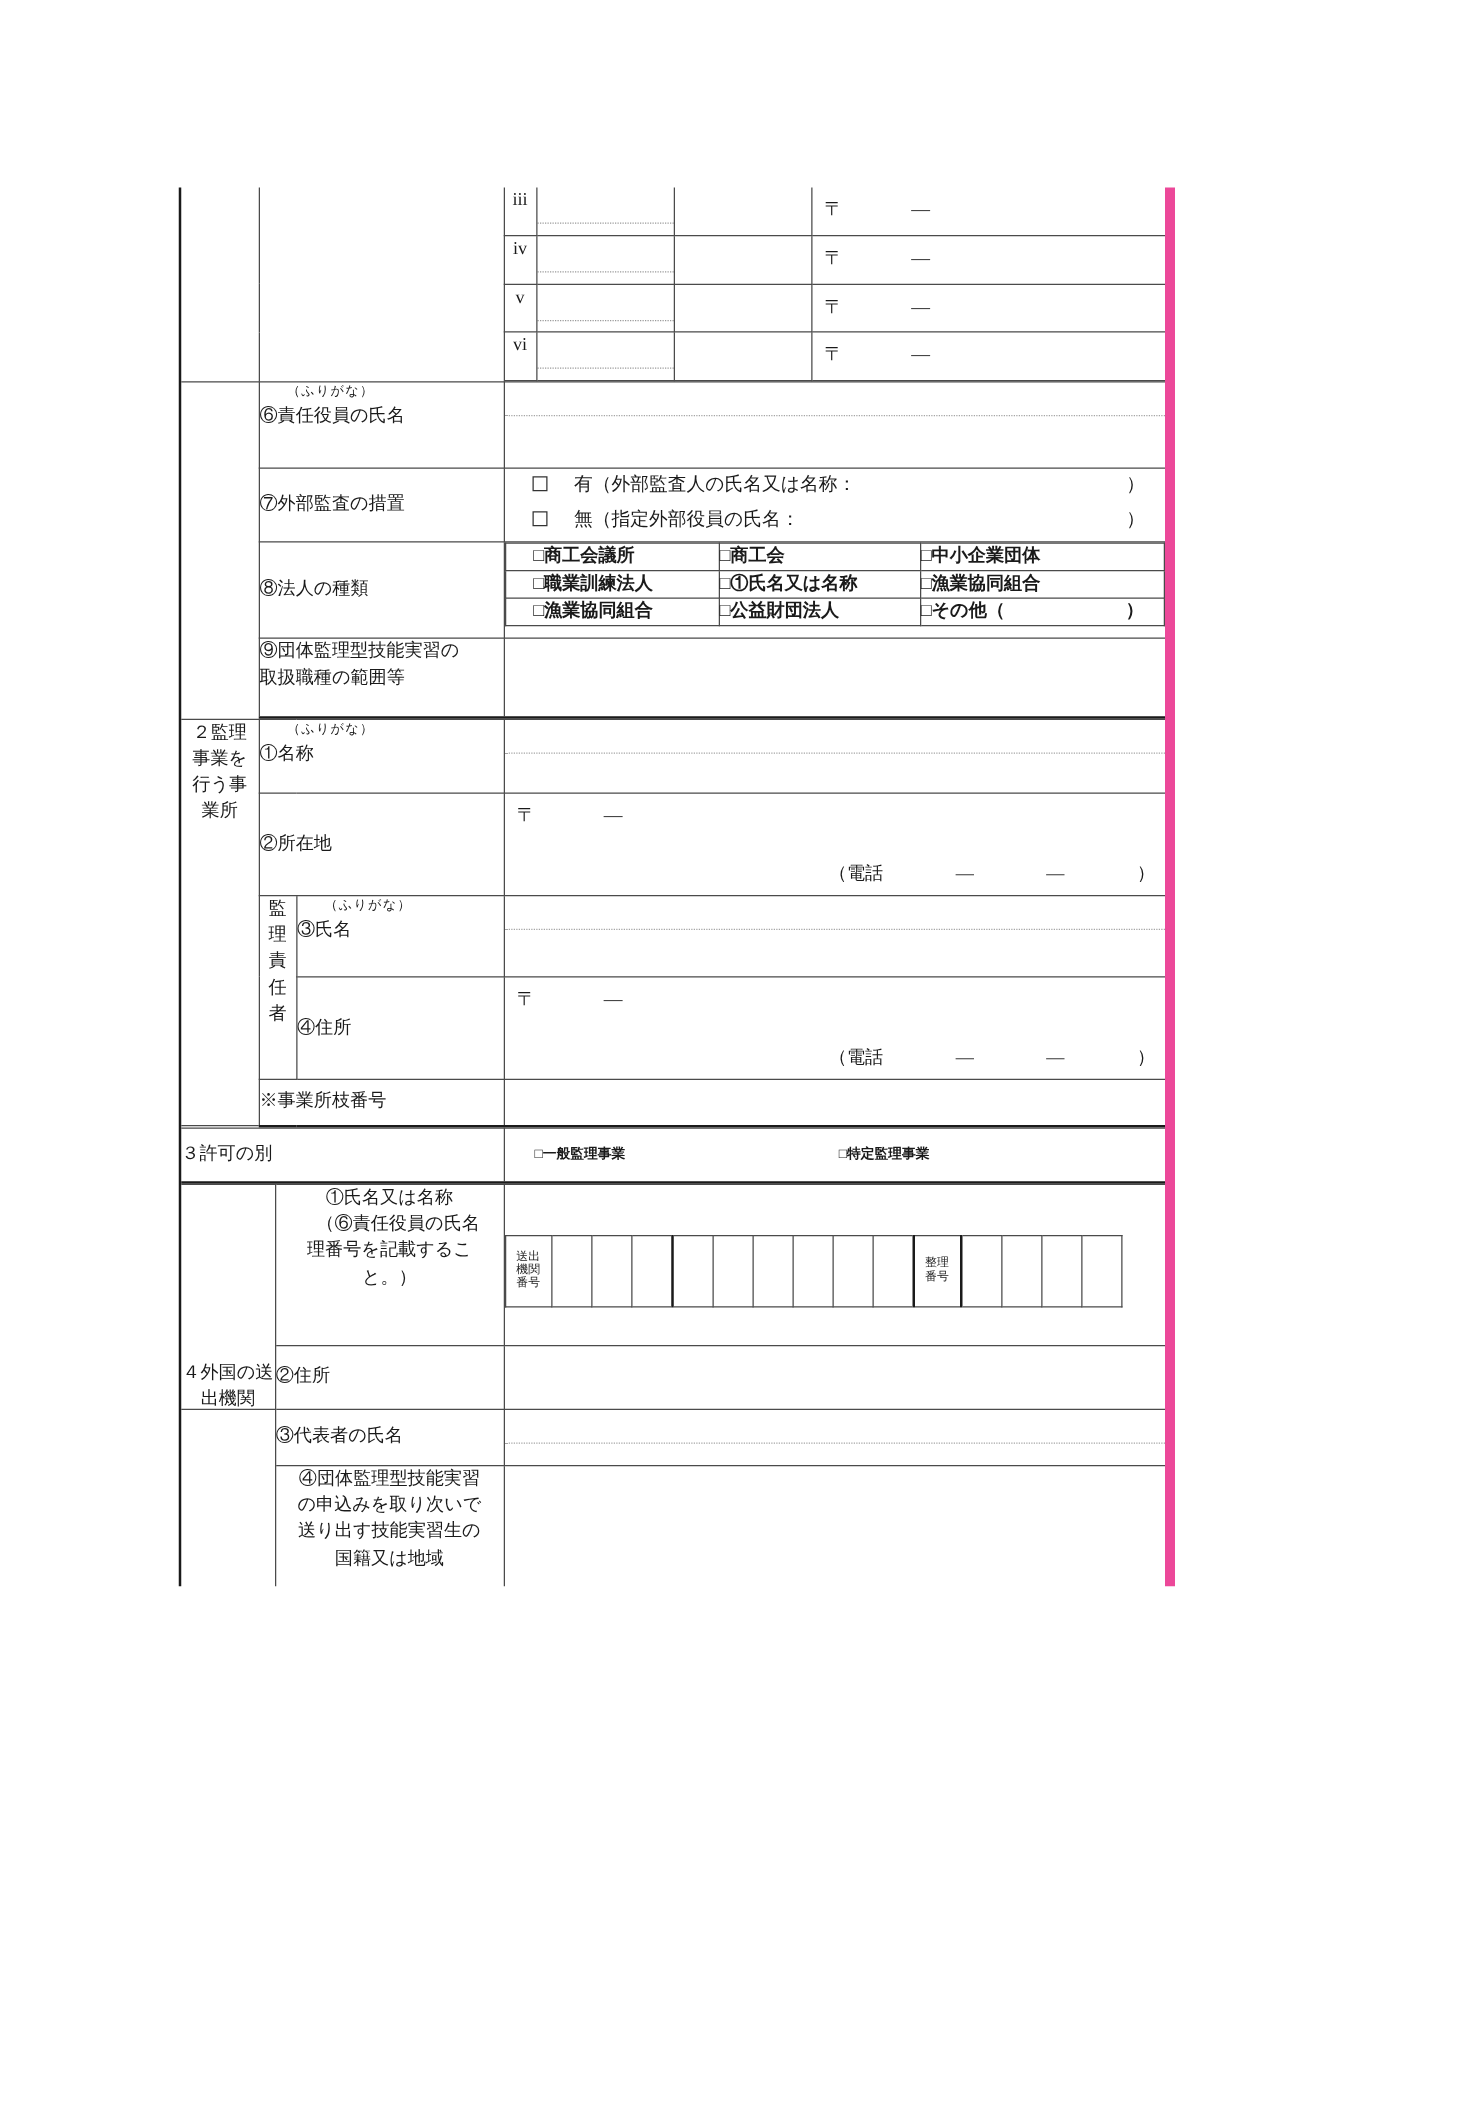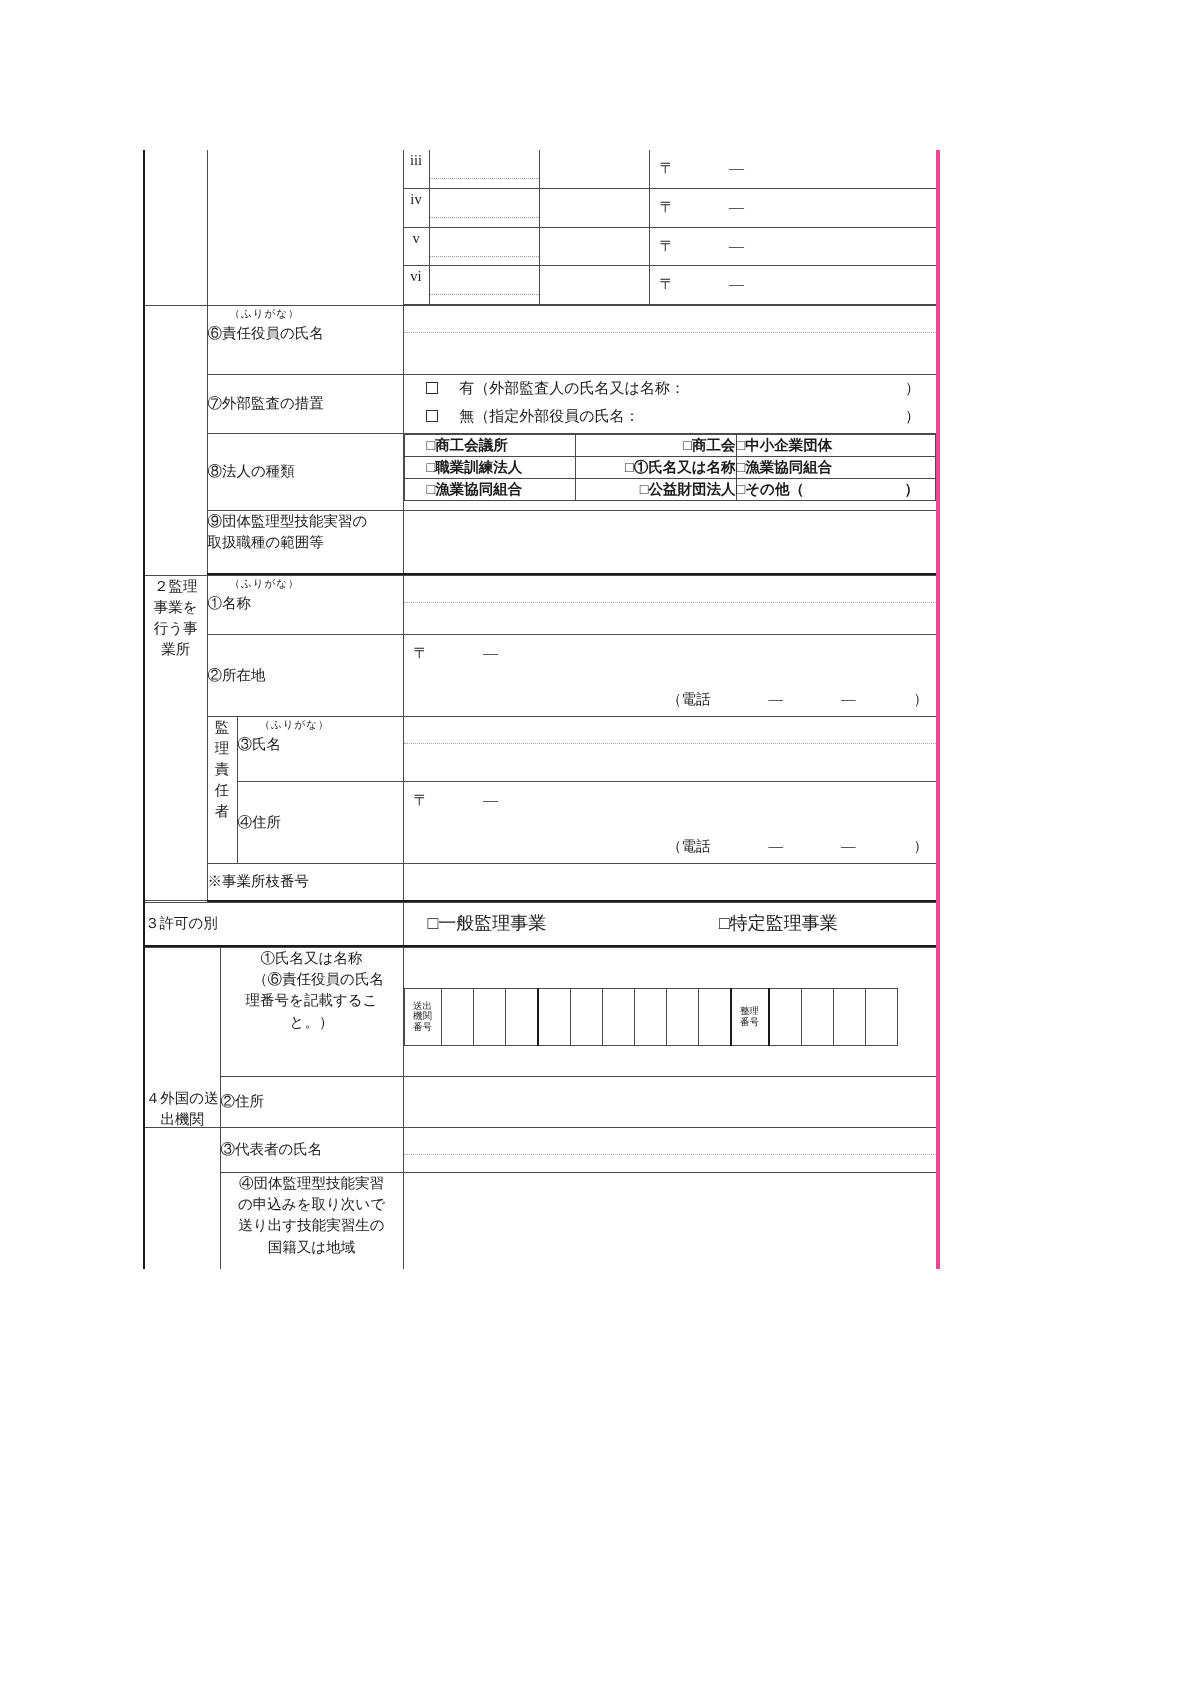--- a/index.html
+++ b/index.html
@@ -23,21 +23,21 @@
     width: 1181px;
     height: 1695px;
     background: #fff;
   }
   .form {
     position: absolute;
     left: 143px;
     top: 150px;
     width: 797px;
     border-left: 2px solid #1a1a1a;
-    border-right: 4px solid #ec4899;
+    border-right: 8px solid #ec4899;
     box-sizing: border-box;
   }
 
   
   table.grid {
     border-collapse: collapse;
     width: 100%;
     table-layout: fixed;
   }
   table.grid td {
@@ -117,34 +117,34 @@
     vertical-align: -1px;
     box-sizing: border-box;
   }
   .opt-row { padding: 3px 0 3px 22px; font-size: 15px; white-space: nowrap; }
   .paren-close { float: right; padding-right: 16px; }
 
   .kinds td { font-size: 14.5px; font-weight: bold; }
   .kinds-tbl { border-collapse: collapse; width: 100%; }
   .kinds-tbl td { border: none; padding: 2.5px 0; font-size: 14.5px; white-space: nowrap; }
   .kc1 { width: 148px; padding-left: 22px !important; }
-  .kc2 { width: 160px; text-align: right; }
+  .kc2 { width: 160px; }
   .kc3 { }
 
   
   .tel-line {
     text-align: right;
     font-size: 14.5px;
     padding: 0 8px 6px 0;
   }
   .tel-line .sp { display: inline-block; width: 58px; }
 
   
   .s3 td { height: 42px; vertical-align: middle; }
-  .s3-opts { padding-left: 24px; font-size: 18px; }
+  .s3-opts { padding-left: 24px; font-size: 11px; font-weight: bold; }
   .s3-opts .second { display: inline-block; margin-left: 168px; }
 
   
   .numgrid { border-collapse: collapse; table-layout: fixed; margin-top: 2px; }
   .numgrid td {
     border: 1px solid #3c3c3c;
     height: 56px;
     width: 31px;
     padding: 0;
   }

